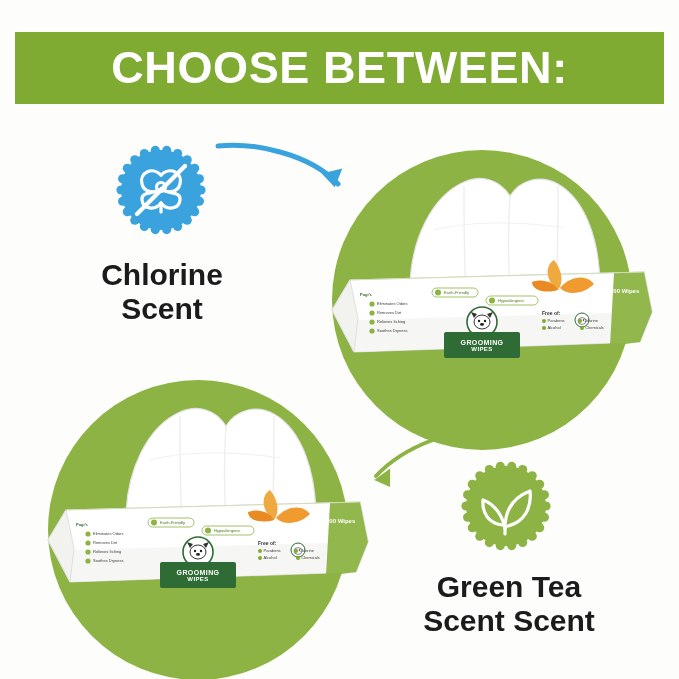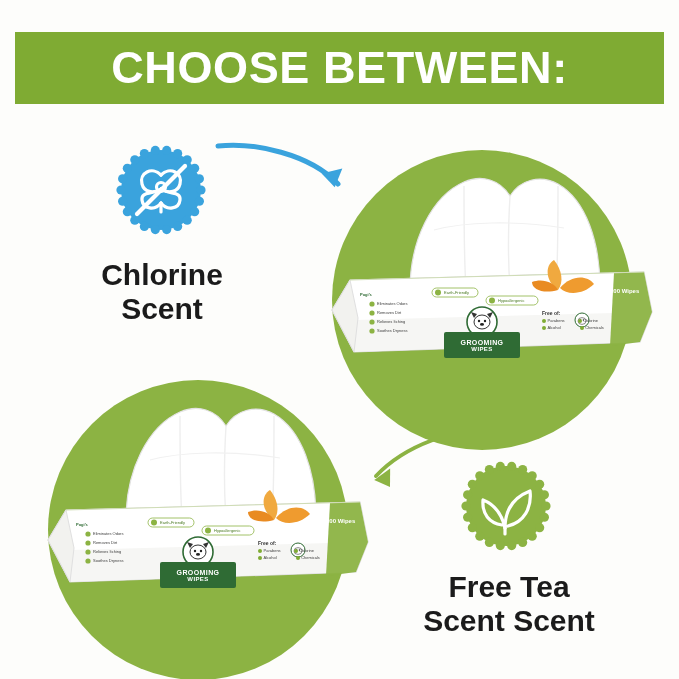--- a/index.html
+++ b/index.html
@@ -236,21 +236,21 @@
       </g>
     </svg>
   </div>
 
   <div class="label" id="label-fragrance">
     <div>Chlorine</div>
     <div>Scent</div>
   </div>
 
   <div class="label" id="label-greentea">
-    <div>Free Tea</div>
+    <div>Green Tea</div>
     <div>Scent Scent</div>
   </div>
 
   <svg class="arrow-svg" id="arrow-top" width="150" height="70" viewBox="0 0 150 70">
     <path d="M4 6 C40 2 96 14 124 44" fill="none" stroke="#3aa3dd" stroke-width="5" stroke-linecap="round"></path>
     <path d="M124 46 L106 40 L122 26 Z" fill="#3aa3dd" transform="rotate(28 120 40)"></path>
   </svg>
 
   <svg class="arrow-svg" id="arrow-bottom" width="130" height="80" viewBox="0 0 130 80">
     <path d="M126 8 C100 4 48 20 18 52" fill="none" stroke="#8cb343" stroke-width="4" stroke-linecap="round"></path>

